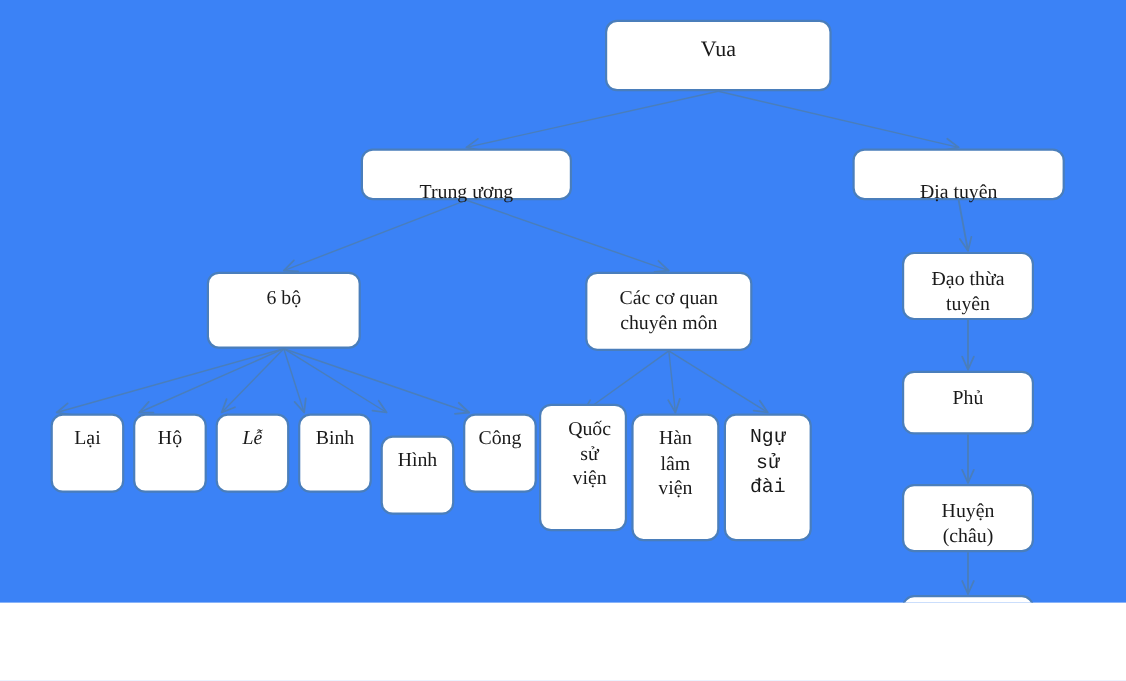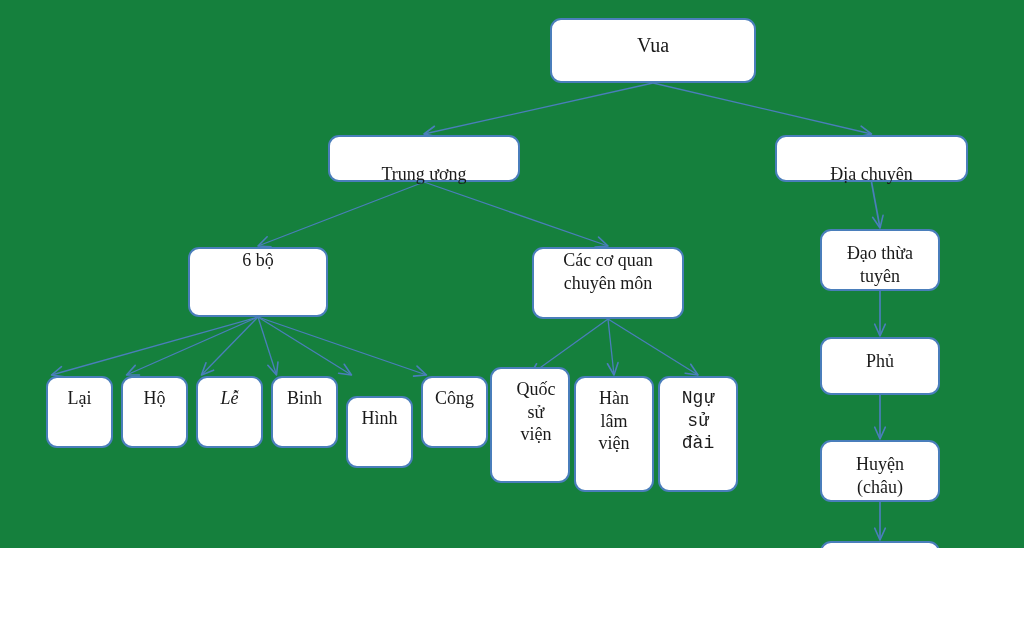--- a/index.html
+++ b/index.html
@@ -4,21 +4,21 @@
 <style>
   html, body {
     margin: 0;
     padding: 0;
     background: #ffffff;
   }
   #diagram-root {
     position: relative;
     width: 1024px;
     height: 548px;
-    background: #15803d;
+    background: #3b82f6;
     overflow: hidden;
     font-family: "Liberation Serif", "DejaVu Serif", serif;
   }
   #edge-layer {
     position: absolute;
     left: 0;
     top: 0;
     width: 1024px;
     height: 619px;
     pointer-events: none;
@@ -37,21 +37,21 @@
     line-height: 1.26;
     z-index: 2;
   }
   .node .label {
     display: block;
     width: 100%;
     padding: 0 3px;
   }
   .n-root  { font-size: 20px; padding-top: 13px; }
   .n-level1{ font-size: 18px; padding-top: 26px; }
-  .n-level2{ font-size: 18px; padding-top: 0; }
+  .n-level2{ font-size: 18px; padding-top: 10px; }
   .n-small { font-size: 18px; padding-top: 9px; margin-left: 28px; }
   .n-tall  { font-size: 18px; padding-top: 9px; }
   .n-prov  { font-size: 18px; padding-top: 11px; }
 </style>
 </head>
 <body>
 
 <div id="diagram-root">
 
   <svg id="edge-layer" viewBox="0 0 1024 619" xmlns="http://www.w3.org/2000/svg">
@@ -92,21 +92,21 @@
     </svg>
 
   <div class="node n-root" style="left: 550px; top: 18px; width: 206px; height: 65px;">
     <span class="label">Vua</span>
   </div>
 
   <div class="node n-level1" style="left: 328px; top: 135px; width: 192px; height: 47px;">
     <span class="label">Trung ương</span>
   </div>
   <div class="node n-level1" style="left: 775px; top: 135px; width: 193px; height: 47px;">
-    <span class="label">Địa chuyên</span>
+    <span class="label">Địa tuyên</span>
   </div>
 
   <div class="node n-level2" style="left: 188px; top: 247px; width: 140px; height: 70px;">
     <span class="label">6 bộ</span>
   </div>
   <div class="node n-level2" style="left: 532px; top: 247px; width: 152px; height: 72px;">
     <span class="label">Các cơ quan<br>chuyên môn</span>
   </div>
 
   <div class="node n-prov" style="left: 820px; top: 229px; width: 120px; height: 62px;">

